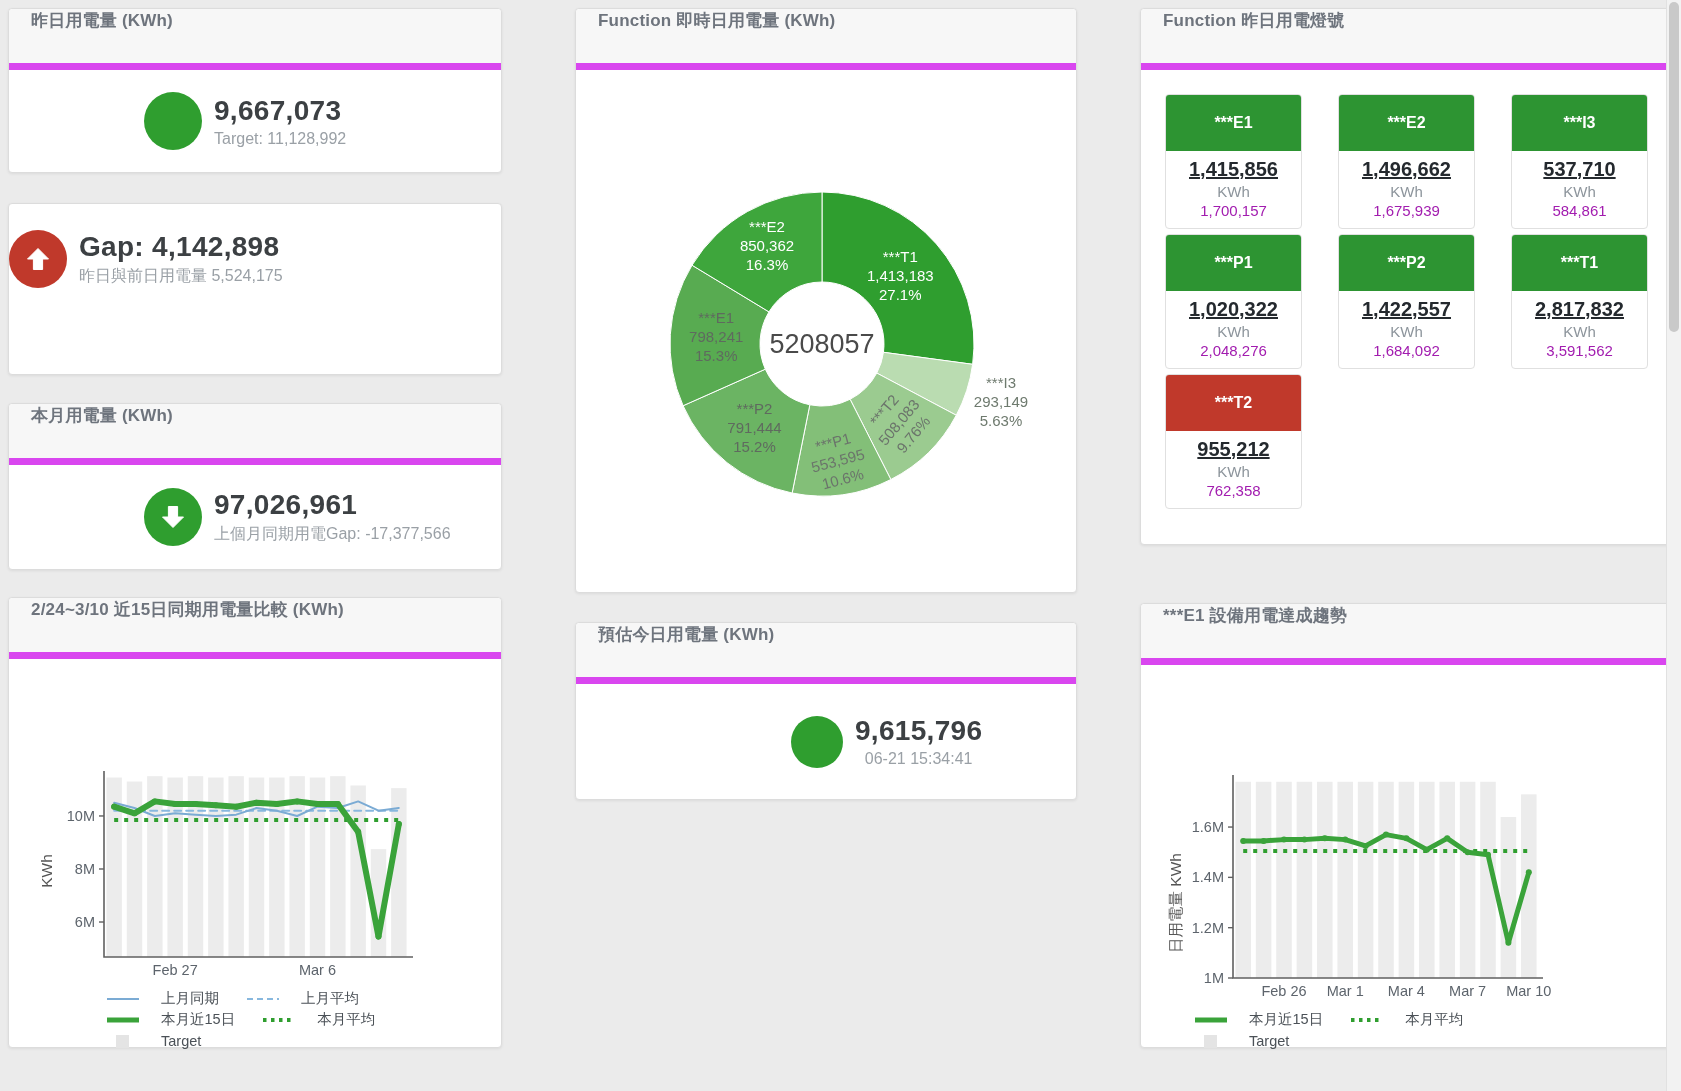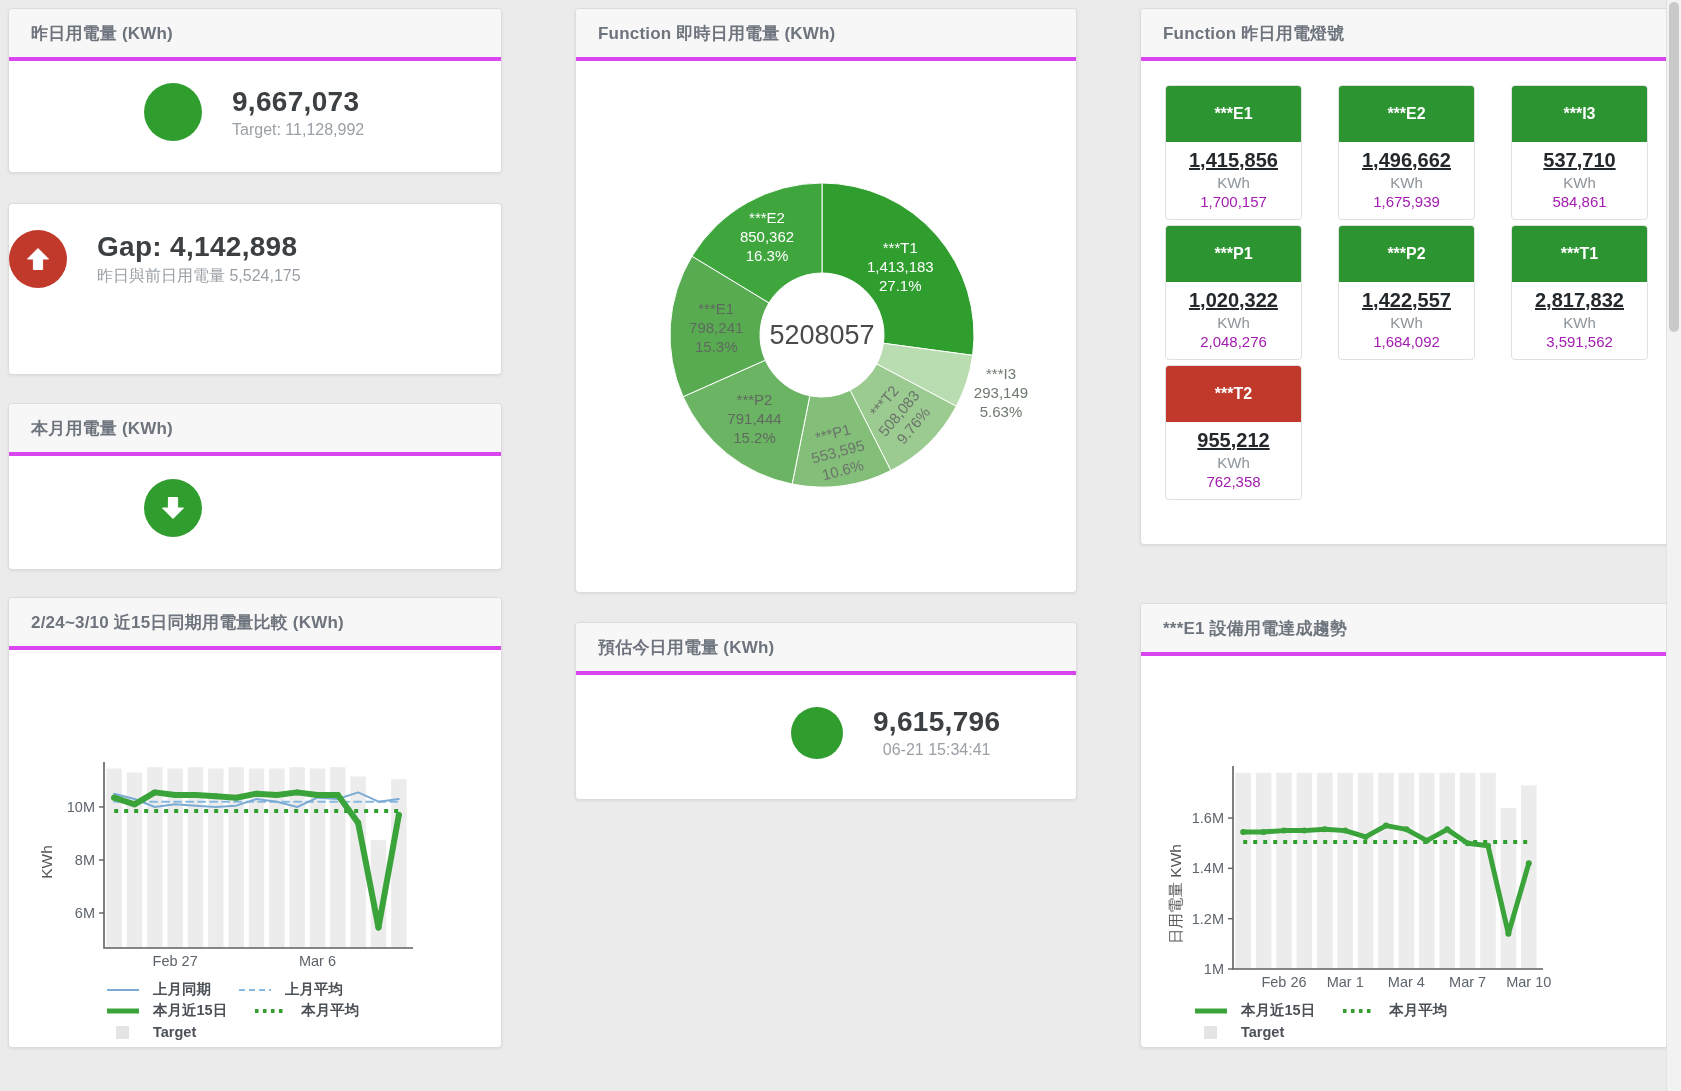--- a/index.html
+++ b/index.html
@@ -1,35 +1,35 @@
 <!DOCTYPE html>
 <html><head>
 <meta charset="utf-8">
 <style>
   html,body{margin:0;padding:0;}
   body{background:#ebebeb;font-family:"Liberation Sans","DejaVu Sans",sans-serif;}
   .page{position:relative;width:1681px;height:1091px;overflow:hidden;background:#ebebeb;}
   .card{position:absolute;background:#fff;border:1px solid #dcdcdc;border-radius:4px;box-shadow:0 1px 3px rgba(0,0,0,.07);box-sizing:border-box;}
-  .card-header{height:52px;background:#f7f7f7;border-bottom:4px solid #d946ef;border-radius:4px 4px 0 0;display:flex;align-items:center;padding:0 22px;box-sizing:border-box;}
+  .card-header{height:61px;background:#f7f7f7;border-bottom:7px solid #d946ef;border-radius:4px 4px 0 0;display:flex;align-items:flex-start;padding:0 22px;box-sizing:border-box;}
   .card-title{font-size:17px;font-weight:700;color:#6e747d;letter-spacing:.2px;}
   .card-body{position:relative;}
-  .stat-row{display:flex;align-items:center;gap:30px;height:100%;box-sizing:border-box;}
+  .stat-row{display:flex;align-items:center;gap:12px;height:100%;box-sizing:border-box;}
   .circle{width:58px;height:58px;border-radius:50%;display:flex;align-items:center;justify-content:center;flex:none;background:#2f9e2f;}
   .stat-value{font-size:28px;font-weight:700;color:#3c4043;letter-spacing:.3px;white-space:nowrap;}
   .stat-sub{font-size:16px;color:#9aa0a6;margin-top:3px;white-space:nowrap;}
   .tiles{display:grid;grid-template-columns:repeat(3,137px);column-gap:36px;row-gap:5px;padding:24px 0 0 24px;}
   .tile{border:1px solid #e0e0e0;border-radius:4px;overflow:hidden;background:#fff;}
   .tile-head{height:56px;display:flex;align-items:center;justify-content:center;color:#fff;font-weight:700;font-size:16px;}
   .tile-body{text-align:center;padding:7px 4px 9px;}
   .tile-value{font-size:20px;font-weight:700;color:#24292e;text-decoration:underline;}
   .tile-unit{font-size:15px;color:#8d959c;margin-top:2px;}
   .tile-target{font-size:15px;color:#a21caf;margin-top:2px;}
   .legend{display:flex;flex-direction:column;}
   .legend-row{display:flex;align-items:center;height:21px;gap:26px;}
-  .legend-item{display:flex;align-items:center;gap:12px;font-size:14.5px;color:#4b5157;cursor:pointer;white-space:nowrap;font-weight:bold;}
+  .legend-item{display:flex;align-items:center;gap:20px;font-size:14.5px;color:#4b5157;cursor:pointer;white-space:nowrap;}
   #compare-legend{padding-left:96px;}
   #trend-legend{padding-left:52px;}
   .scrollbar{position:absolute;right:0;top:0;width:14px;height:1091px;background:#f2f2f2;border-left:1px solid #e1e1e1;}
   .scroll-thumb{position:absolute;left:2px;top:2px;width:10px;height:330px;border-radius:5px;background:#c9c9c9;}
   svg text{font-family:"Liberation Sans","DejaVu Sans",sans-serif;}
 </style>
 </head>
 <body>
 
 <div class="page">
@@ -69,20 +69,24 @@
     <div class="card-header">
       <span class="card-title">本月用電量 (KWh)</span>
     </div>
     <div class="card-body" style="height:104px">
       <div class="stat-row" style="padding-left:135px">
         <span class="circle" style="background: rgb(47, 158, 47);">
           <svg width="30" height="30" viewBox="0 0 30 30">
               <path d="M15 25.5 L4.5 15 H10.4 V4.5 H19.6 V15 H25.5 Z" fill="#ffffff" stroke="#ffffff" stroke-width="1" stroke-linejoin="round"></path>
             </svg>
         </span>
+        <div>
+          <div class="stat-value">97,026,961</div>
+          <div class="stat-sub">上個月同期用電Gap: -17,377,566</div>
+        </div>
       </div>
     </div>
   </div>
 
   <div class="card" style="left:8px;top:597px;width:494px;height:451px">
     <div class="card-header">
       <span class="card-title">2/24~3/10 近15日同期用電量比較 (KWh)</span>
     </div>
     <div class="card-body">
       <svg id="compare-svg" width="492" height="325">

